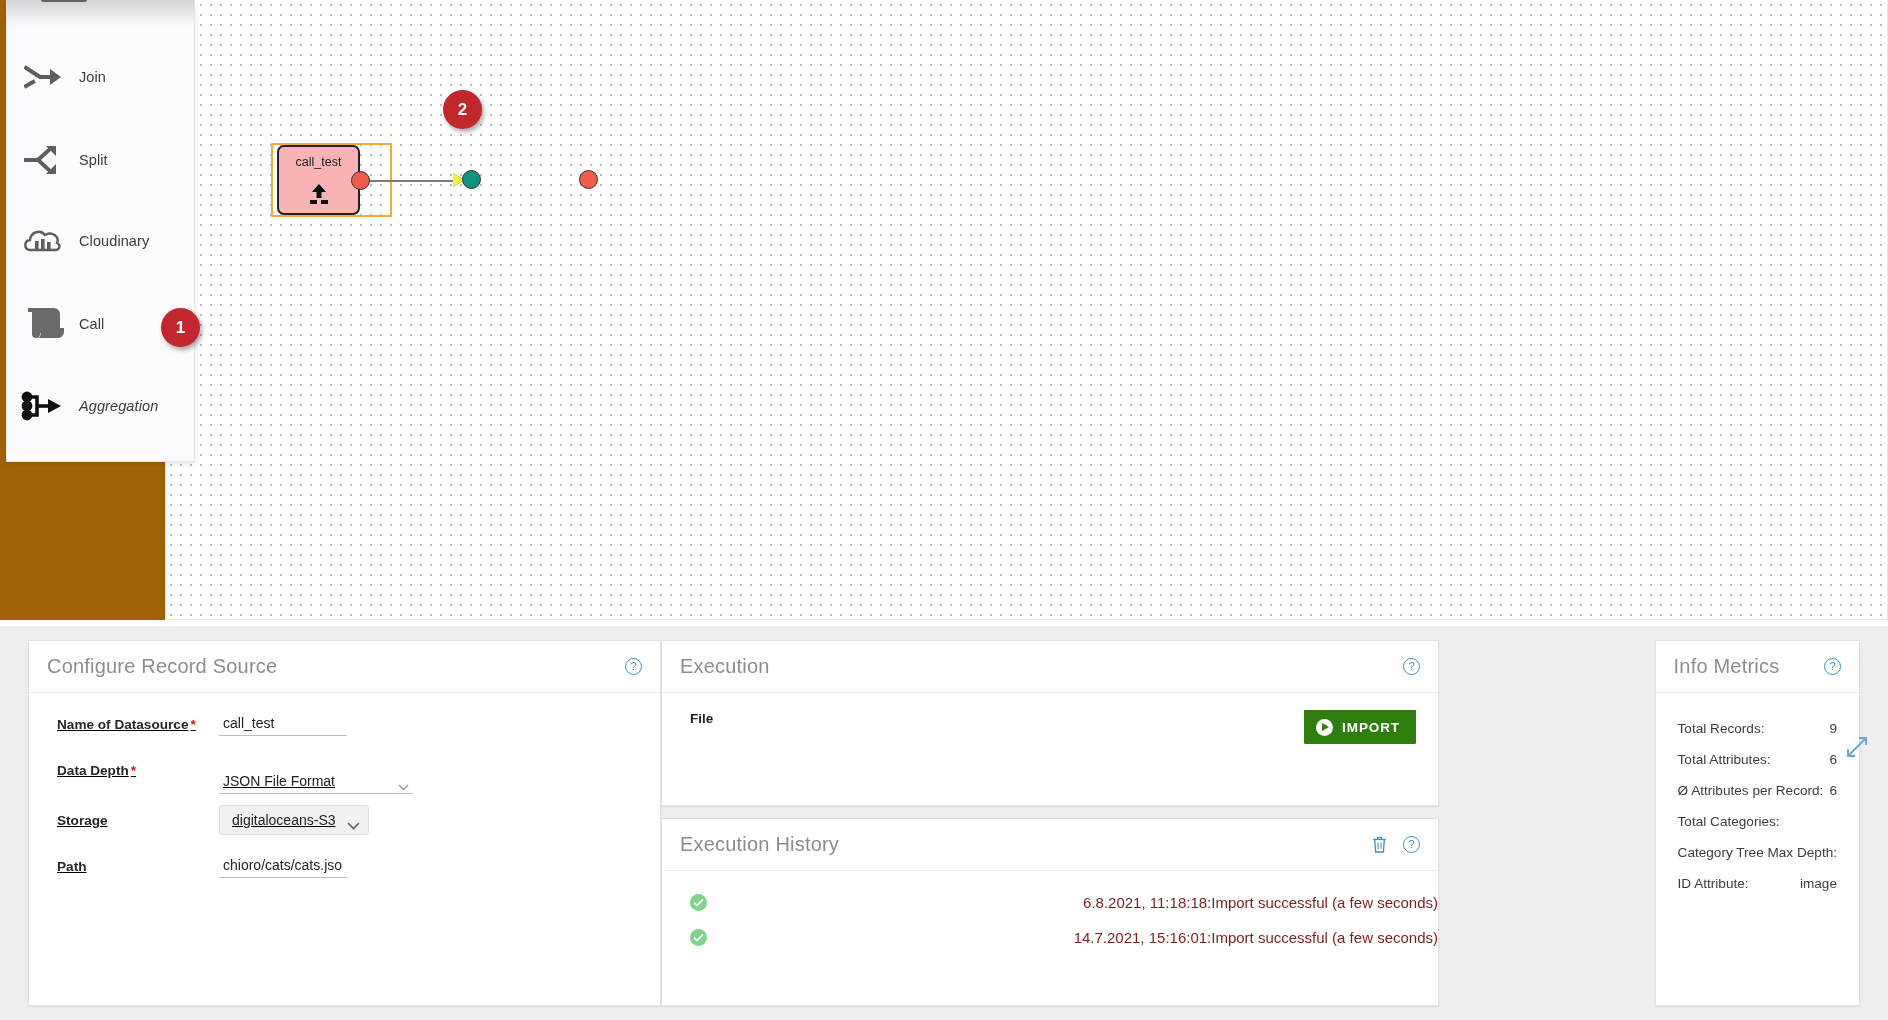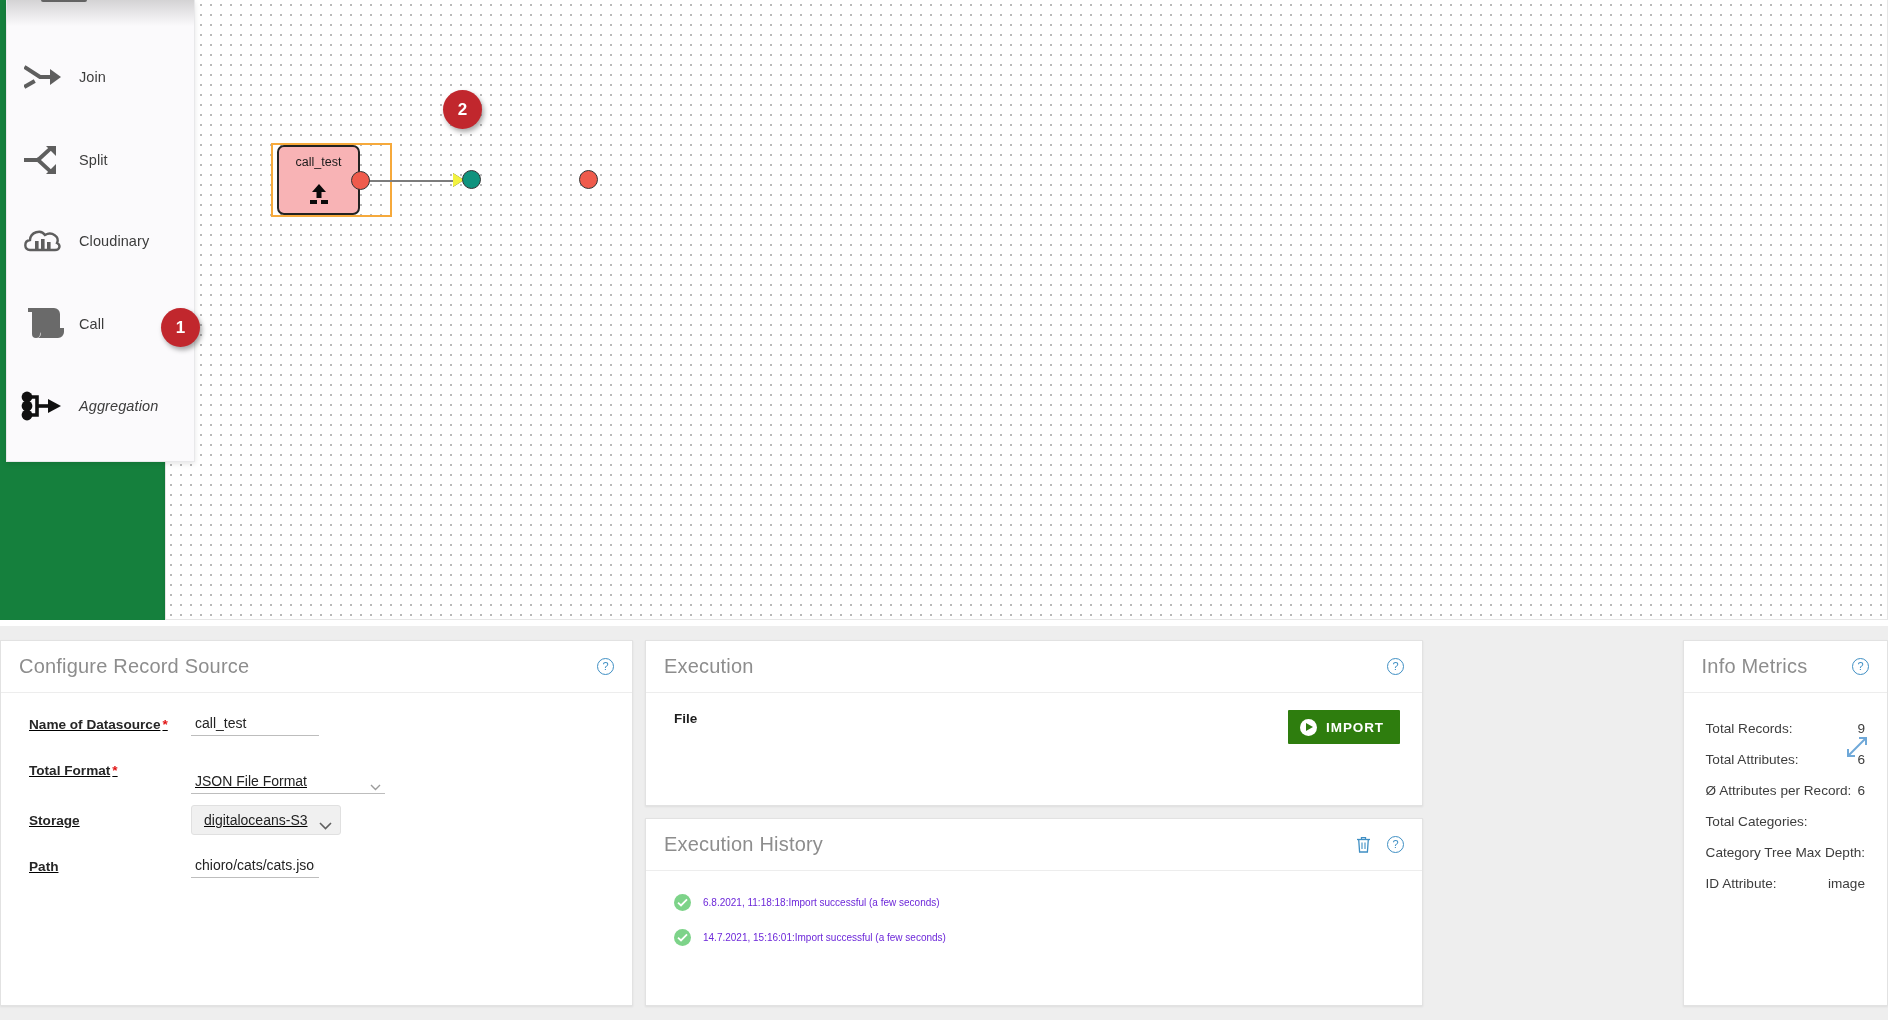--- a/index.html
+++ b/index.html
@@ -9,21 +9,21 @@
     width: 1888px; height: 1020px;
     background: #ffffff;
     font-family: "Liberation Sans", sans-serif;
     overflow: hidden;
   }
   #root { position: relative; width: 1888px; height: 1020px; background:#fff; }
 
   
   .canvas-region {
     position: absolute; left: 0; top: 0; width: 1888px; height: 778px;
-    background: #15803d;
+    background: #a16207;
   }
   .canvas-dots {
     position: absolute; left: 165px; top: 0; right: 0px; bottom: 0px;
     width: 1723px; height: 620px;
     background-color: #ffffff;
     background-image: radial-gradient(#b9b9b9 1px, transparent 1.1px);
     background-size: 10px 10px;
     border: 1px solid #e6e6e6;
     border-top: none;
     box-shadow: 0 1px 3px rgba(0,0,0,0.13);
@@ -130,22 +130,22 @@
   .expand-btn {
     position: absolute; right: 16px; bottom: 16px; width: 30px; height: 30px;
     display:flex; align-items:center; justify-content:center;
     cursor: pointer; z-index: 9;
   }
 
   
   .panels {
     position: absolute; left: 0; top: 626px; width: 1888px; height: 394px;
     background: #eeeeee;
-    padding: 14px 0;
-    display: flex; gap: 12px;
+    padding: 14px 28px;
+    display: flex; gap: 0;
   }
   .card {
     background: #fff;
     border: 1px solid #e2e2e2;
     box-shadow: 0 1px 2px rgba(0,0,0,0.07);
   }
   .card-head {
     height: 52px; display: flex; align-items: center;
     padding: 0 18px; border-bottom: 1px solid #ededed;
   }
@@ -217,21 +217,21 @@
     display:flex; align-items:center; justify-content:center;
   }
   .play-glyph:after {
     content:""; width:0;height:0;
     border-top:4.5px solid transparent; border-bottom:4.5px solid transparent;
     border-left:7px solid #2e7d0e; margin-left:2px;
   }
   .hist-body { padding: 14px 0 10px 0; }
   .hist-row {
     display: flex; align-items: center; gap: 12px;
-    padding: 9px 0 9px 28px; font-size: 10px; color: #6d28d9;
+    padding: 9px 0 9px 28px; font-size: 15px; color: #7f1d1d; justify-content: space-between;
   }
   .check-circle {
     width: 17px; height: 17px; border-radius: 50%;
     background: #7dd389; display:flex; align-items:center; justify-content:center;
     flex: 0 0 17px;
   }
 
   
   .metrics-body { padding: 20px 22px 0 22px; }
   .metric-row {
@@ -372,21 +372,21 @@
               <span>Name of Datasource</span><span class="req">*</span>
             </div>
             <div class="field">
               <input class="underline-input w-small" value="call_test" style="">
             </div>
           </div>
 
 
           <div class="form-row" style="margin-bottom:16px;">
             <div class="form-label">
-              <span>Total Format</span><span class="req">*</span>
+              <span>Data Depth</span><span class="req">*</span>
             </div>
             <div class="select-underline w-large">
               <span class="sv">JSON File Format</span>
               <span class="chev">
                 <svg width="11" height="7" viewBox="0 0 11 7">
                     <path d="M1 1 L5.5 5.5 L10 1" stroke="#9b9b9b" stroke-width="1.4" fill="none"></path>
                   </svg>
               </span>
             </div>
           </div>

